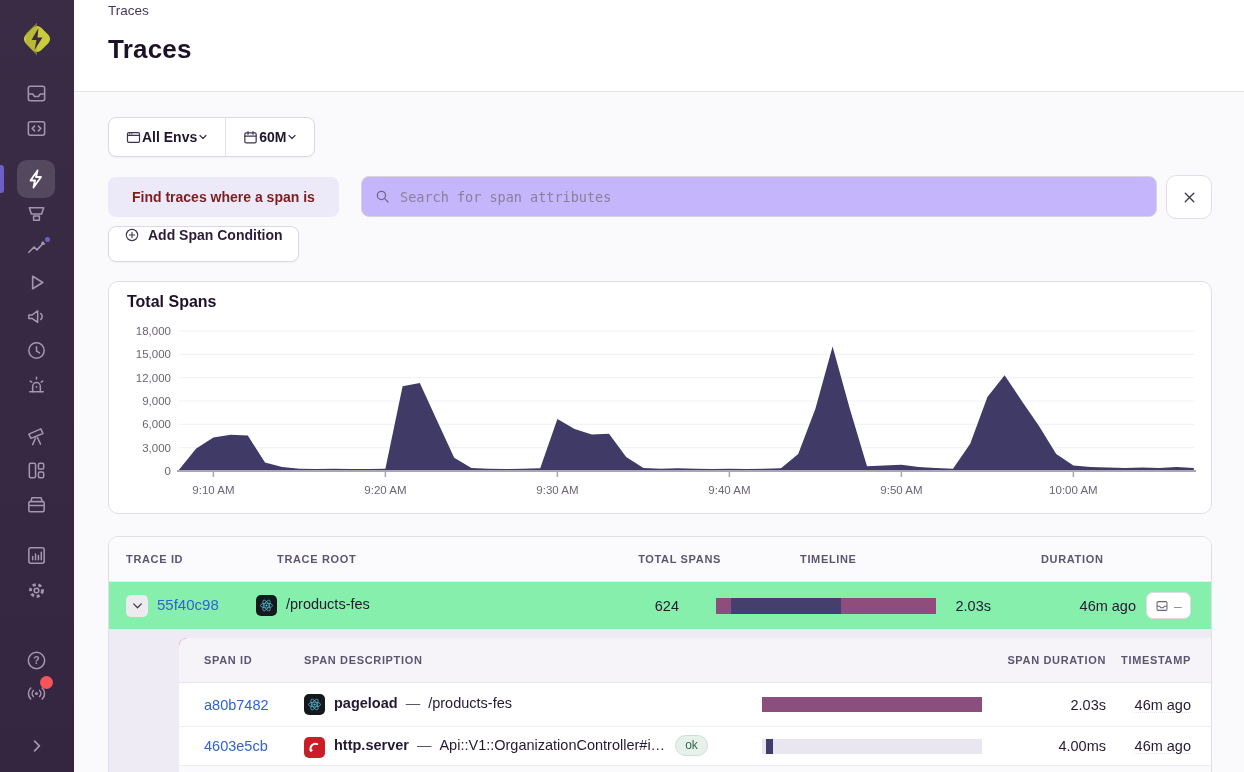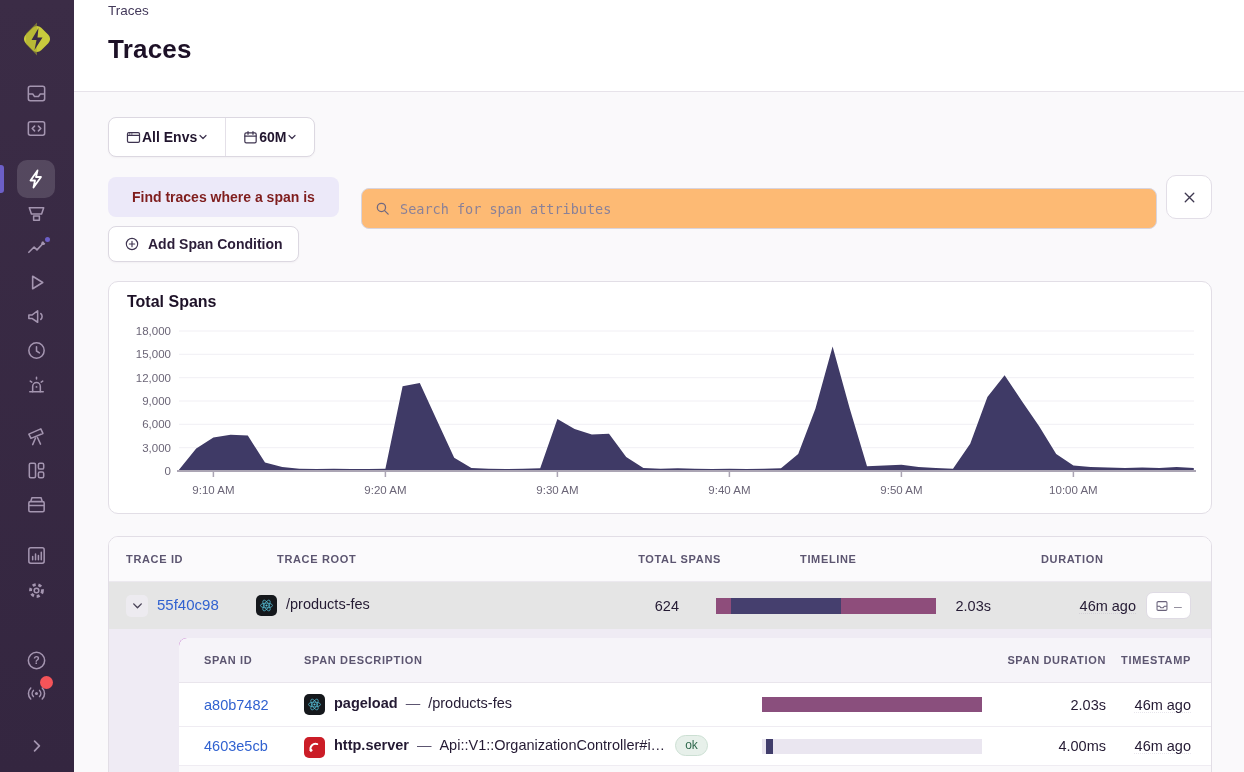--- a/index.html
+++ b/index.html
@@ -43,32 +43,32 @@
                   box-shadow:0 1px 2px rgba(40,30,60,0.04); }
   .filter-seg { display:flex; align-items:center; padding:0 16px; font-size:14px; font-weight:700;
                 color:#21152E; cursor:pointer; }
   .filter-seg + .filter-seg { border-left:1px solid #E4E0E8; }
   .filter-seg svg { width:17px; height:17px; color:#3E3450; }
   .chev { width:12px !important; height:12px !important; color:#4A4458; }
 
   .find-pill { position:absolute; left:108px; top:177px; height:40px; padding:0 24px; border-radius:8px;
                background:#ECE9F9; display:flex; align-items:center; font-size:14px; font-weight:700;
                color:#7f1d1d; }
-  .searchbar { position:absolute; left:361px; top:188px; width:796px; height:41px; background:#fdba74;
+  .searchbar { position:absolute; left:361px; top:176px; width:796px; height:41px; background:#c4b5fd;
                border:1px solid #D8D4DE; border-radius:8px; display:flex; align-items:center; padding:11px 12px; }
   .searchbar svg { width:17px; height:17px; color:#6F6880; flex:0 0 auto; }
   .searchbar input { border:none; outline:none; flex:1; margin-left:9px; font-size:13.5px;
                      font-family:"DejaVu Sans Mono","Liberation Mono",monospace; color:#2B1D38; background:transparent; }
   .searchbar input::placeholder { color:#8A8198; }
   .clear-btn { position:absolute; left:1166px; top:175px; width:46px; height:44px; background:#FFF;
                border:1px solid #E2DEE7; border-radius:10px; display:flex; align-items:center;
                justify-content:center; cursor:pointer; }
   .clear-btn svg { width:17px; height:17px; color:#3E3850; }
   .add-cond-btn { position:absolute; left:108px; top:226px; height:36px; padding:0 15px; background:#FFF;
-                  border:1px solid #DCD8E1; border-radius:8px; display:flex; align-items:center; gap:8px;
+                  border:1px solid #DCD8E1; border-radius:8px; display:flex; align-items:flex-start; gap:8px;
                   font-size:14px; font-weight:700; color:#2B1D38; cursor:pointer;
                   box-shadow:0 1px 2px rgba(40,30,60,0.04); }
   .add-cond-btn svg { width:16px; height:16px; color:#3E3450; }
 
   
   .chart-panel { position:absolute; left:108px; top:281px; width:1104px; height:233px; background:#FFF;
                  border:1px solid #E2DEE6; border-radius:10px; overflow:hidden; }
   .chart-title { position:absolute; left:18px; top:11px; font-size:16px; font-weight:700; color:#1D1127; }
   .chart-svg-wrap { position:absolute; left:0; top:0; width:1104px; height:233px; }
 
@@ -76,21 +76,21 @@
   .table-panel { position:absolute; left:108px; top:536px; width:1104px; height:240px; background:#FFF;
                  border:1px solid #E2DEE6; border-radius:10px 10px 0 0; overflow:hidden; }
   .trace-grid { display:grid; grid-template-columns:147px 308px 115px 37px 220px 55px 52px 93px 77px;
                 align-items:center; }
   .span-grid { display:grid; grid-template-columns:125px 455px 3px 222px 122px 15px 70px 1fr;
                align-items:center; }
   .thead { height:45px; background:#FBFAFC; border-bottom:1px solid #ECE9EF;gap:21px; }
   .th { font-size:11px; font-weight:700; letter-spacing:0.06em; color:#5C5570; white-space:nowrap; }
   .r { text-align:right; }
   .pl { padding-left:17px; }
-  .trace-row { height:47px; background:#e5e5e5; }
+  .trace-row { height:47px; background:#86efac; }
   .cell { font-size:14.5px; color:#241A33; white-space:nowrap; overflow:hidden; }
   .link { color:#3162D0; cursor:pointer; }
   .expander { width:22px; height:22px; border-radius:5px; background:#EDEBF0; border:none; display:inline-flex;
               align-items:center; justify-content:center; cursor:pointer; margin-right:9px; vertical-align:middle; }
   .expander svg { width:13px; height:13px; color:#4A4458; }
   .plat-icon { width:21px; height:21px; border-radius:5px; display:inline-flex; align-items:center;
                justify-content:center; margin-right:9px; vertical-align:-5px; }
   .plat-react { background:#15181C; }
   .plat-ruby { background:#CB1D27; }
   .timeline-bar { width:220px; height:16px; display:flex; }

